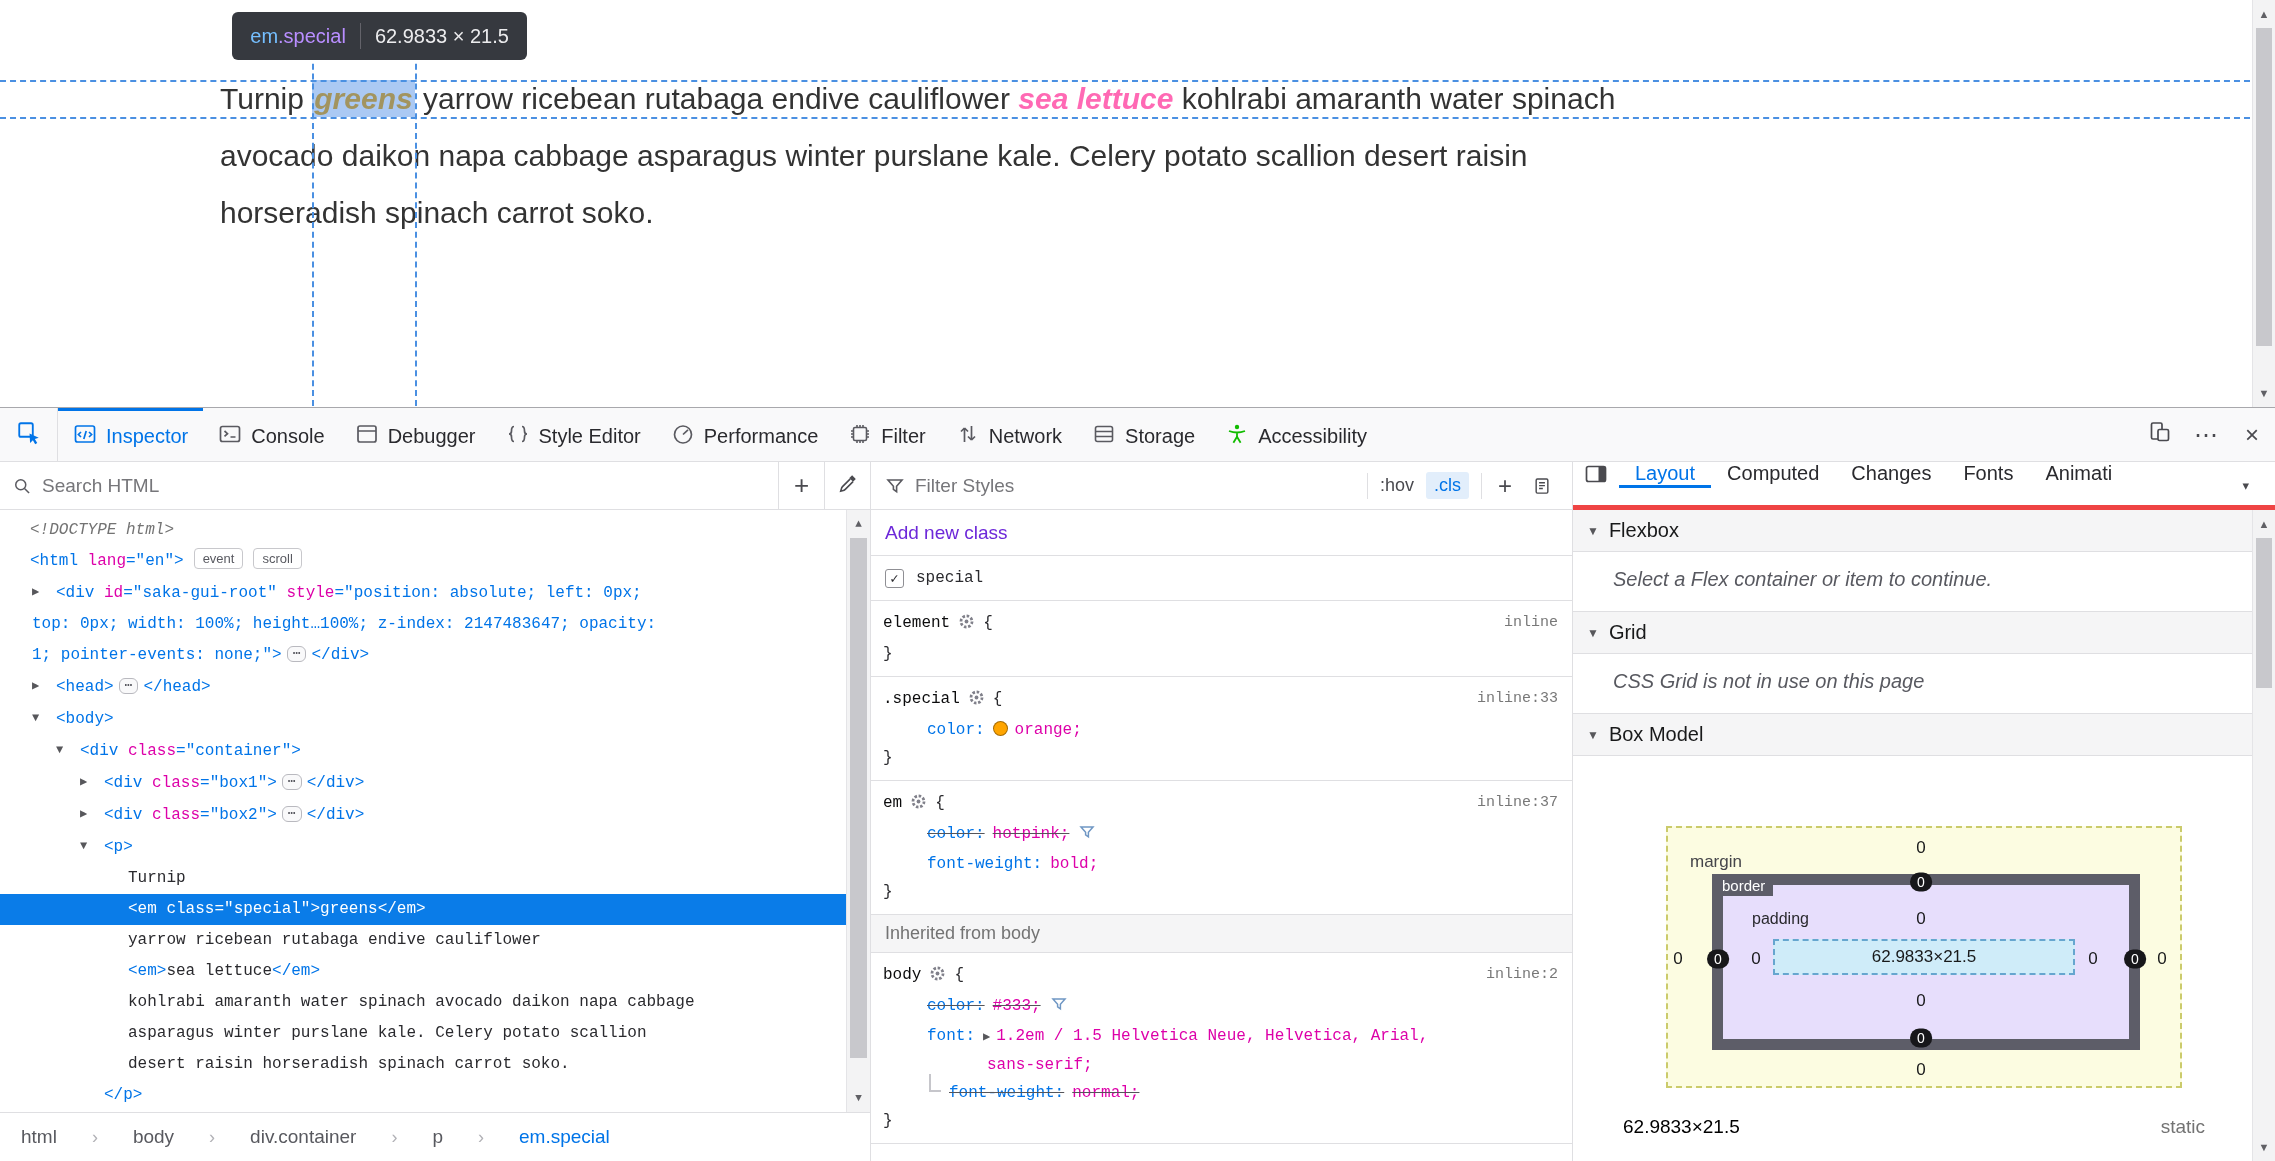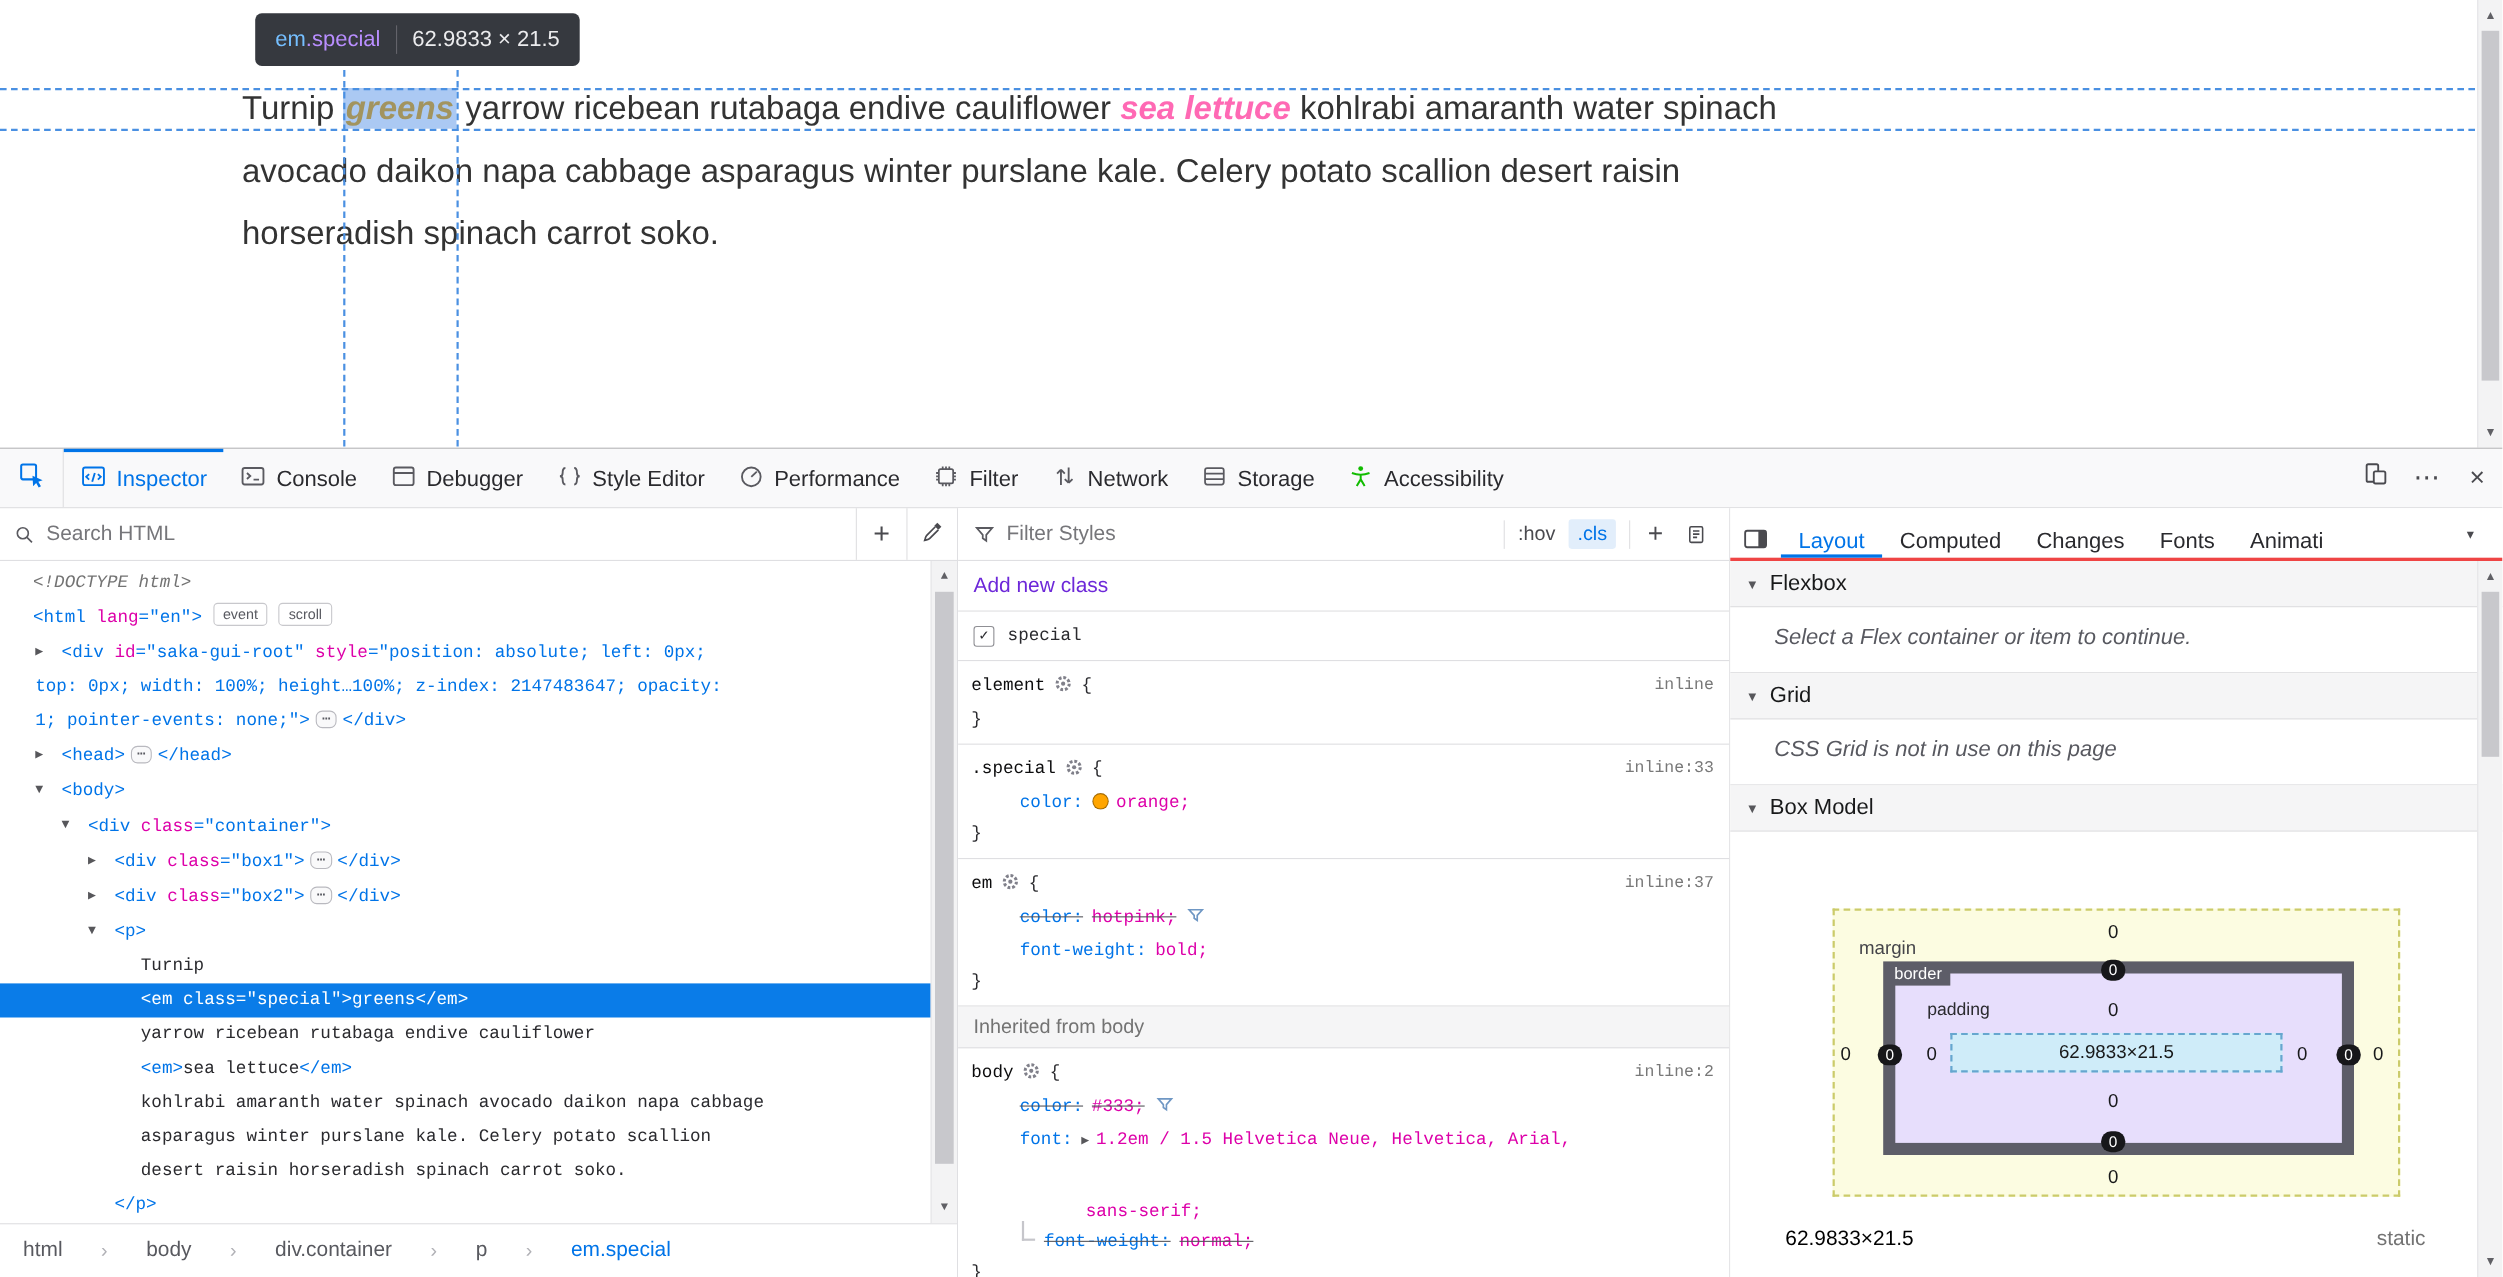--- a/index.html
+++ b/index.html
@@ -93,28 +93,28 @@
   .selector { color:#0c0c0d; }
   .gear { display:inline-block; margin:0 8px; vertical-align:-3px; }
   .decl { padding-left:44px; }
   .prop { color:#0074e8; margin-right:8px; }
   .pvalue { color:#dd00a9; }
   .struck { text-decoration:line-through; text-decoration-color:#55555a; color:#55555a; }
   .swatch { display:inline-block; width:15px; height:15px; border-radius:50%; background:#ffa500;
             border:1px solid rgba(0,0,0,.35); vertical-align:-2px; margin:0 7px 0 0; }
   .funnel-sm { display:inline-block; margin-left:10px; vertical-align:-2px; }
   .tw-inline { color:#57575b; font-size:12px; margin-right:6px; }
-  .valwrap { display:block; padding-left:60px;margin-top:36px; }
+  .valwrap { display:block; padding-left:60px; }
   .subdecl { padding-left:66px; position:relative; }
   .elbow { position:absolute; left:46px; top:-5px; width:12px; height:18px; border-left:2px solid #c6c6cb; border-bottom:2px solid #c6c6cb; }
   .inherited { padding:8px 14px; background:#f5f5f6; color:#737373; font-size:18px; border-bottom:1px solid #dfdfe2;
                font-family:"Liberation Sans",sans-serif; flex:none; }
 
   
-  .right-tabs { height:48px; border-bottom:3px solid #ef4444; display:flex; align-items:flex-end; flex:none; position:relative; }
+  .right-tabs { height:48px; border-bottom:5px solid #ef4444; display:flex; align-items:flex-start; flex:none; position:relative; }
   .rt-icon { width:46px; display:flex; align-items:center; justify-content:center; color:#4a4a4f; }
   .rtab { padding:0 16px; font-size:20px; color:#2a2a2e; display:flex; align-items:center; border-bottom:3px solid transparent; }
   .rtab.active { color:#0074e8; border-bottom-color:#0074e8; }
   .rtab.clip { max-width:92px; overflow:hidden; white-space:nowrap; padding-right:0; }
   .alltabs { position:absolute; right:26px; top:16px; color:#4a4a4f; font-size:13px; }
   .sec-h { height:42px; background:#f5f5f6; border-bottom:1px solid #dfdfe2; display:flex; align-items:center;
            padding-left:14px; gap:10px; font-size:20px; color:#18191a; flex:none; }
   .sec-h .tw { font-size:12px; color:#57575b; }
   .sec-b { border-bottom:1px solid #dfdfe2; padding:16px 20px 20px 40px; font-size:20px; color:#585960; font-style:italic; flex:none; }
 

